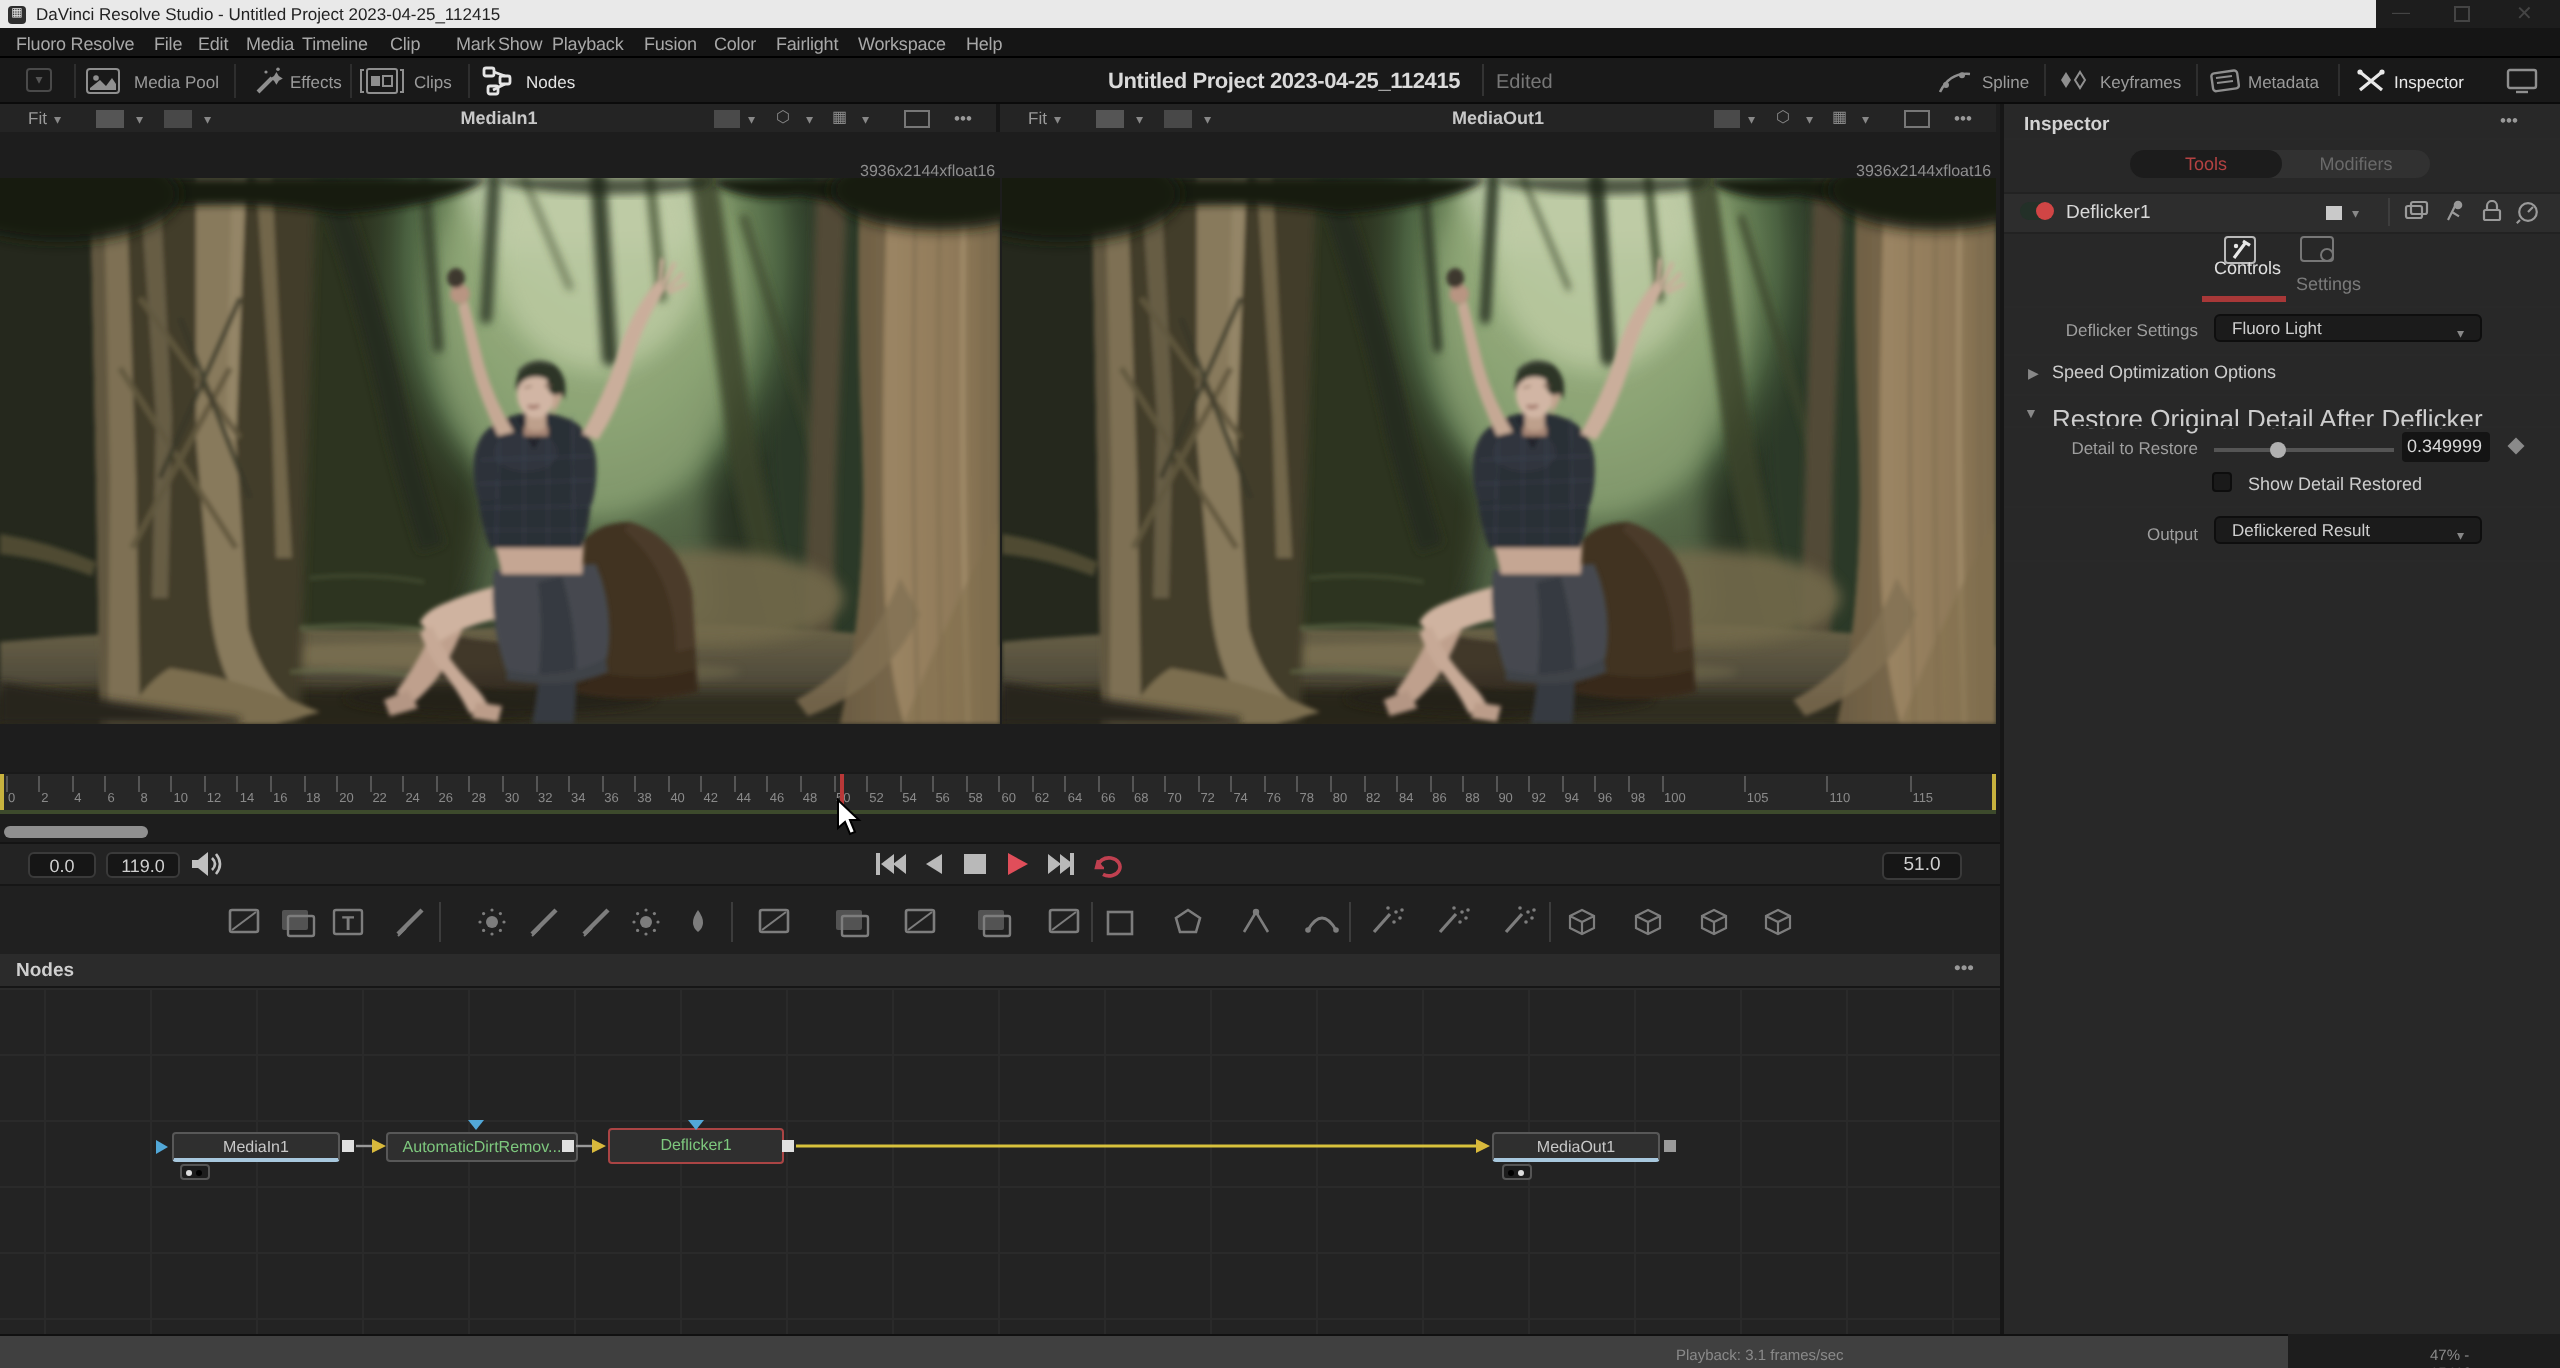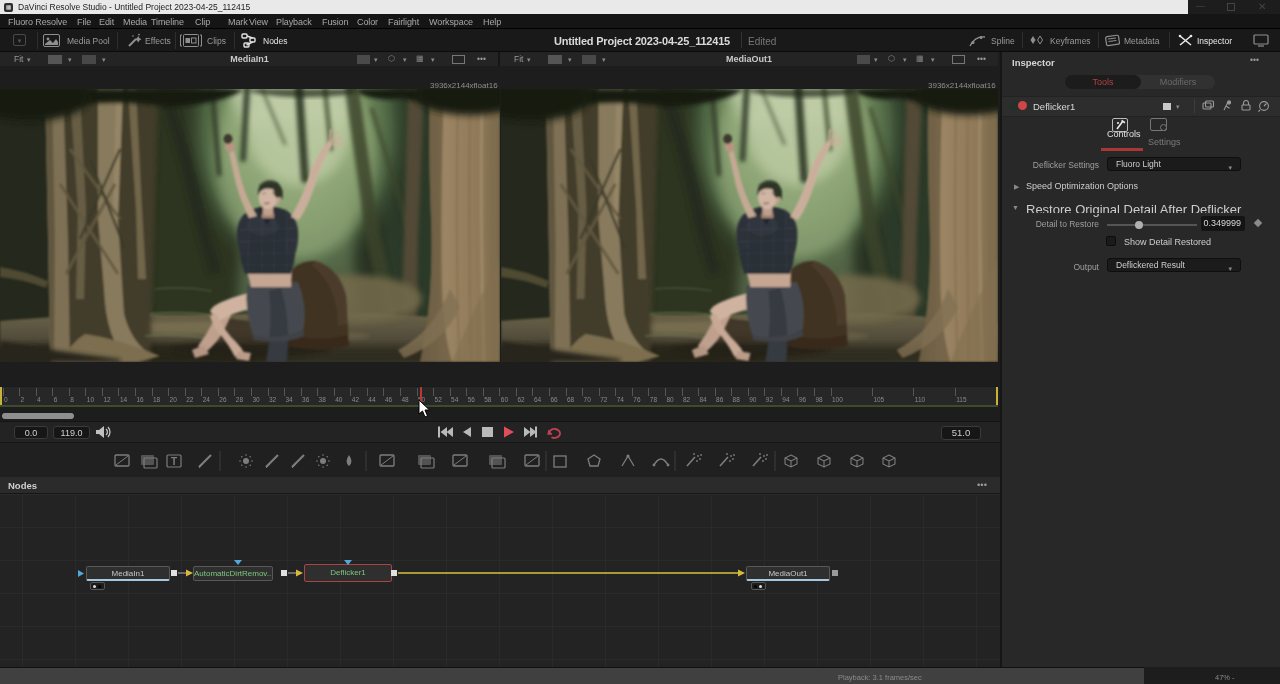--- a/index.html
+++ b/index.html
@@ -47,21 +47,21 @@
 </div>
 
 <div class="abs" id="menubar">
  <span style="left:8px">Fluoro Resolve</span>
     <span style="left:77px">File</span>
  <span style="left:99px">Edit</span>
     <span style="left:123px">Media</span>
  <span style="left:151px">Timeline</span>
     <span style="left:195px">Clip</span>
  <span style="left:228px">Mark</span>
-    <span style="left:249px">View</span>
+    <span style="left:249px">Show</span>
  <span style="left:276px">Playback</span>
     <span style="left:322px">Fusion</span>
  <span style="left:357px">Color</span>
     <span style="left:388px">Fairlight</span>
  <span style="left:429px">Workspace</span>
     <span style="left:483px">Help</span>
 </div>
 
 <div class="abs" id="topbar">
  <div class="abs" style="left:13px;top:5px;width:13px;height:12px;border:1px solid #4a4a4a;border-radius:2px;color:#555;font-size:7px;text-align:center;line-height:11px">▾</div>
@@ -603,21 +603,21 @@
  <path d="M296 14.5 L303 18 L296 21.5 Z" fill="#d8b93c"></path>
  <line x1="398" y1="18" x2="738" y2="18" stroke="#d8c23c" stroke-width="1.6"></line>
  <path d="M738 14.5 L745 18 L738 21.5 Z" fill="#d8b93c"></path>
  <rect x="171" y="15" width="6" height="6" fill="#e0e0e0"></rect>
  <rect x="281" y="15" width="6" height="6" fill="#e0e0e0"></rect>
  <rect x="391" y="15" width="6" height="6" fill="#e0e0e0"></rect>
  <rect x="832" y="15" width="6" height="6" fill="#9a9a9a"></rect>
 </svg>
 
 <div class="node" style="left:86px;width:84px;border-bottom:2px solid #a8c8de">MediaIn1</div>
-<div class="node" style="left:193px;width:80px;color:#7ec87e">AutomaticDirtRemov...</div>
+<div class="node" style="left:193px;width:96px;color:#7ec87e">AutomaticDirtRemov...</div>
 <div class="node" style="left:304px;width:88px;color:#7ec87e;border:1.5px solid #aa4444;top:564px;height:18px;line-height:15px">Deflicker1</div>
 <div class="node" style="left:746px;width:84px;border-bottom:2px solid #a8c8de">MediaOut1</div>
 <div class="ntab" style="left:90px">
     <div class="abs" style="left:2px;top:2px;width:3px;height:3px;border-radius:2px;background:#ddd"></div>
     <div class="abs" style="left:7px;top:2px;width:3px;height:3px;border-radius:2px;background:#000"></div>
   </div>
 <div class="ntab" style="left:751px">
     <div class="abs" style="left:2px;top:2px;width:3px;height:3px;border-radius:2px;background:#000"></div>
     <div class="abs" style="left:7px;top:2px;width:3px;height:3px;border-radius:2px;background:#ddd"></div>
   </div>

